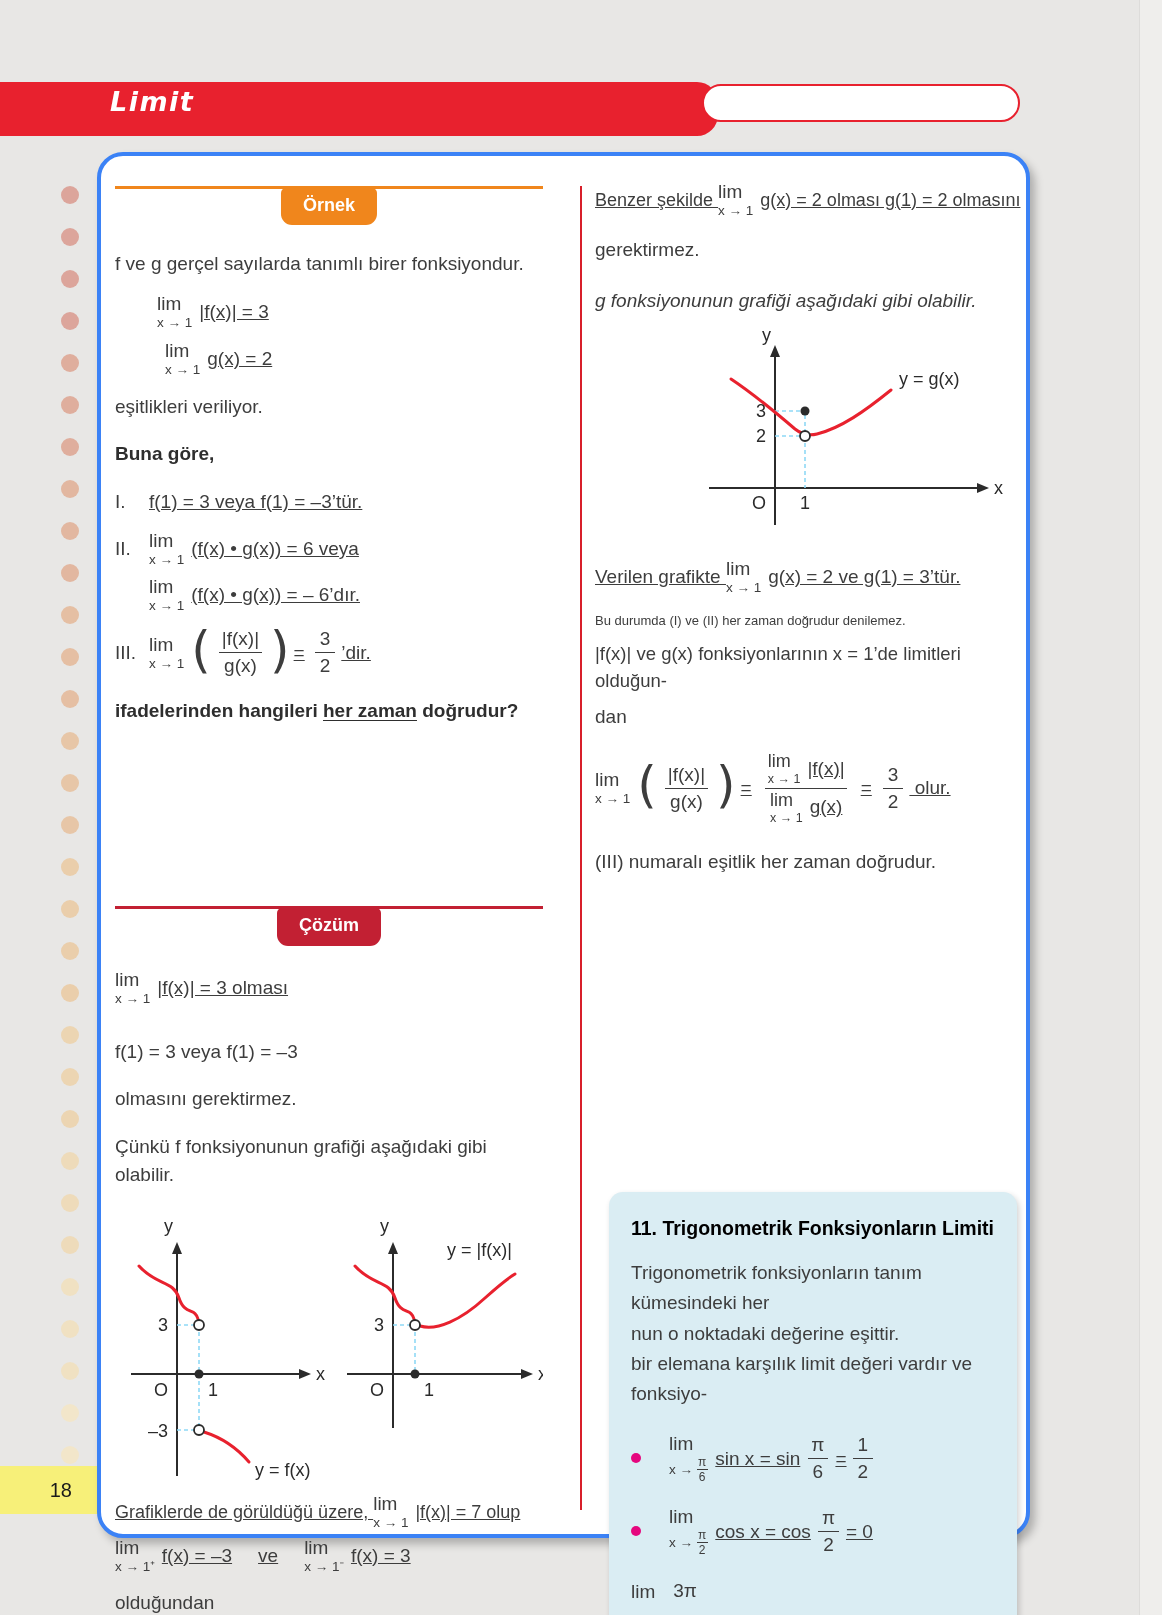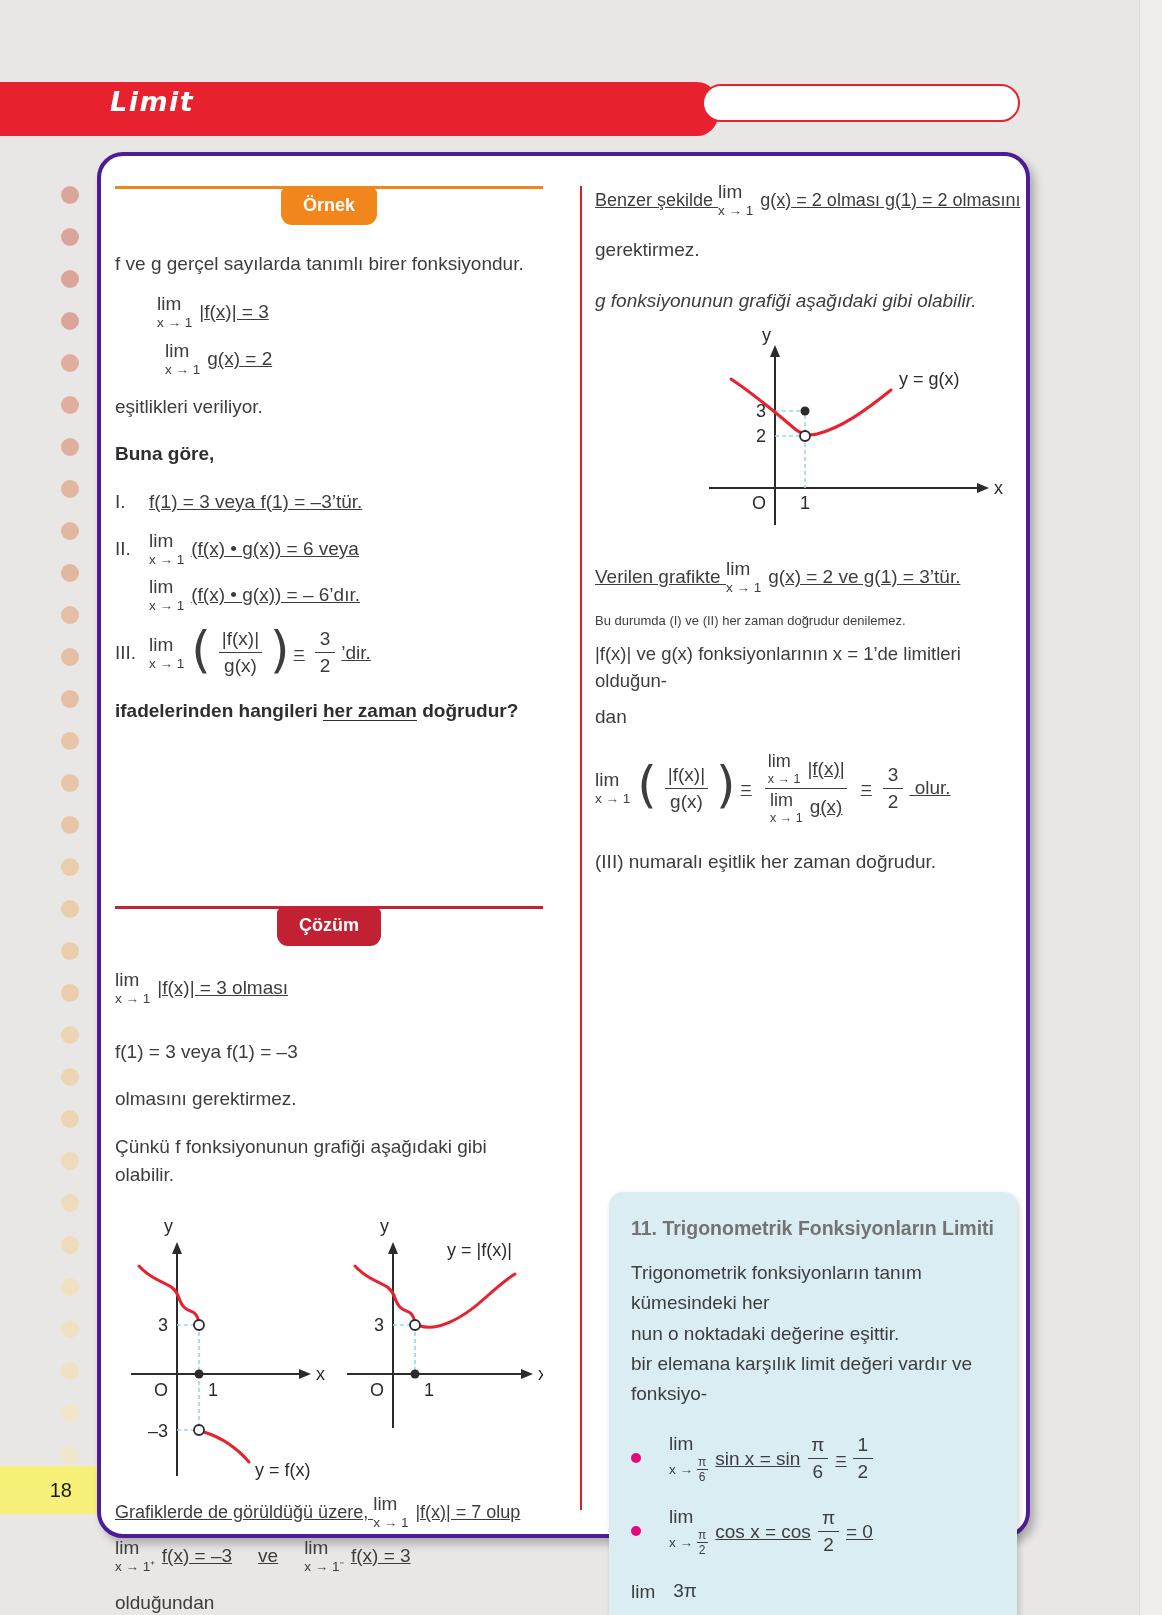--- a/index.html
+++ b/index.html
@@ -3,21 +3,21 @@
 <meta charset="utf-8">
 <style>
   html,body{margin:0;padding:0;background:#e8e7e5;font-family:"Liberation Sans",sans-serif;}
   .page{position:relative;width:1162px;height:1615px;background:#e8e7e5;overflow:hidden;}
   .edge-strip{position:absolute;top:0;right:0;width:22px;height:100%;background:#efeeec;border-left:1px solid #dddcda;}
   .header-bar{position:absolute;left:0;top:82px;width:718px;height:54px;background:#e8212e;border-radius:0 21px 21px 0;}
   .header-title{position:absolute;left:110px;top:4px;color:#ffffff;font-size:27px;font-weight:bold;font-style:italic;letter-spacing:1.5px;font-family:"DejaVu Sans",sans-serif;}
   .header-pill{position:absolute;left:702px;top:84px;width:318px;height:38px;background:#ffffff;border:2.5px solid #e8212e;border-radius:20px;box-sizing:border-box;}
   .dot{position:absolute;left:61px;width:18px;height:18px;border-radius:50%;}
   .yellow-tab{position:absolute;left:0;top:1466px;width:102px;height:48px;background:#f7f079;display:flex;align-items:center;justify-content:flex-end;padding-right:30px;box-sizing:border-box;font-size:20px;color:#1a1a1a;}
-  .card{position:absolute;left:97px;top:152px;width:933px;height:1386px;box-sizing:border-box;background:#ffffff;border:4px solid #4c1d95;border-radius:26px;box-shadow:5px 6px 9px rgba(0,0,0,0.25);}
+  .card{position:absolute;left:97px;top:152px;width:933px;height:1386px;box-sizing:border-box;background:#ffffff;border:4px solid #3b82f6;border-radius:26px;box-shadow:5px 6px 9px rgba(0,0,0,0.25);}
   .divider{position:absolute;left:479px;top:30px;width:2px;height:1324px;background:#d81f2a;}
   .col{position:absolute;top:26px;width:428px;color:#3d3d3d;font-size:19px;line-height:1.45;}
   .col-left{left:14px;}
   .col-right{left:494px;}
   .sec-head{position:relative;height:38px;margin-top:4px;}
   .sec-head .rule{position:absolute;left:0;right:0;top:0;height:3px;}
   .rule-orange{background:#f0861c;}
   .rule-red{background:#c22033;}
   .badge{position:absolute;top:2px;left:50%;transform:translateX(-50%);color:#fff;font-weight:bold;font-size:18px;padding:4px 22px 7px;}
   .badge-orange{background:#f0861c;border-radius:5px 5px 11px 11px;}
@@ -41,21 +41,21 @@
   .paren{font-size:50px;font-weight:400;line-height:0;transform:translateY(-3px);font-family:"DejaVu Sans",sans-serif;color:#3d3d3d;flex:none;}
   .rnum{width:34px;flex:none;}
   .graphs{display:flex;gap:4px;margin-top:16px;}
   svg text{font-size:18px;fill:#2b2b2b;font-family:"Liberation Sans",sans-serif;}
   .axis{stroke:#2b2b2b;stroke-width:2;}
   .curve{stroke:#e8212e;stroke-width:3;fill:none;stroke-linecap:round;}
   .dash{stroke:#8fd9f6;stroke-width:1.6;stroke-dasharray:4,3;fill:none;}
   .ocirc{fill:#ffffff;stroke:#2b2b2b;stroke-width:1.8;}
   .fdot{fill:#2b2b2b;}
   .trigbox{margin-top:316px;margin-left:14px;width:408px;box-sizing:border-box;background:#daedf3;border-radius:14px;padding:22px 22px 26px;box-shadow:2px 3px 6px rgba(0,0,0,0.18);}
-  .trigbox h3{margin:0 0 16px;font-size:19.5px;color:#737373;}
+  .trigbox h3{margin:0 0 16px;font-size:19.5px;color:#000000;}
   .bline{font-size:19px;line-height:1.6;color:#3d3d3d;}
   .bullet-row{display:flex;align-items:center;margin-top:24px;}
   .bdot{width:10px;height:10px;border-radius:50%;background:#e5077e;margin-right:28px;flex:none;}
 </style>
 </head>
 <body>
 
 <div class="page">
   <div class="edge-strip"></div>
 

